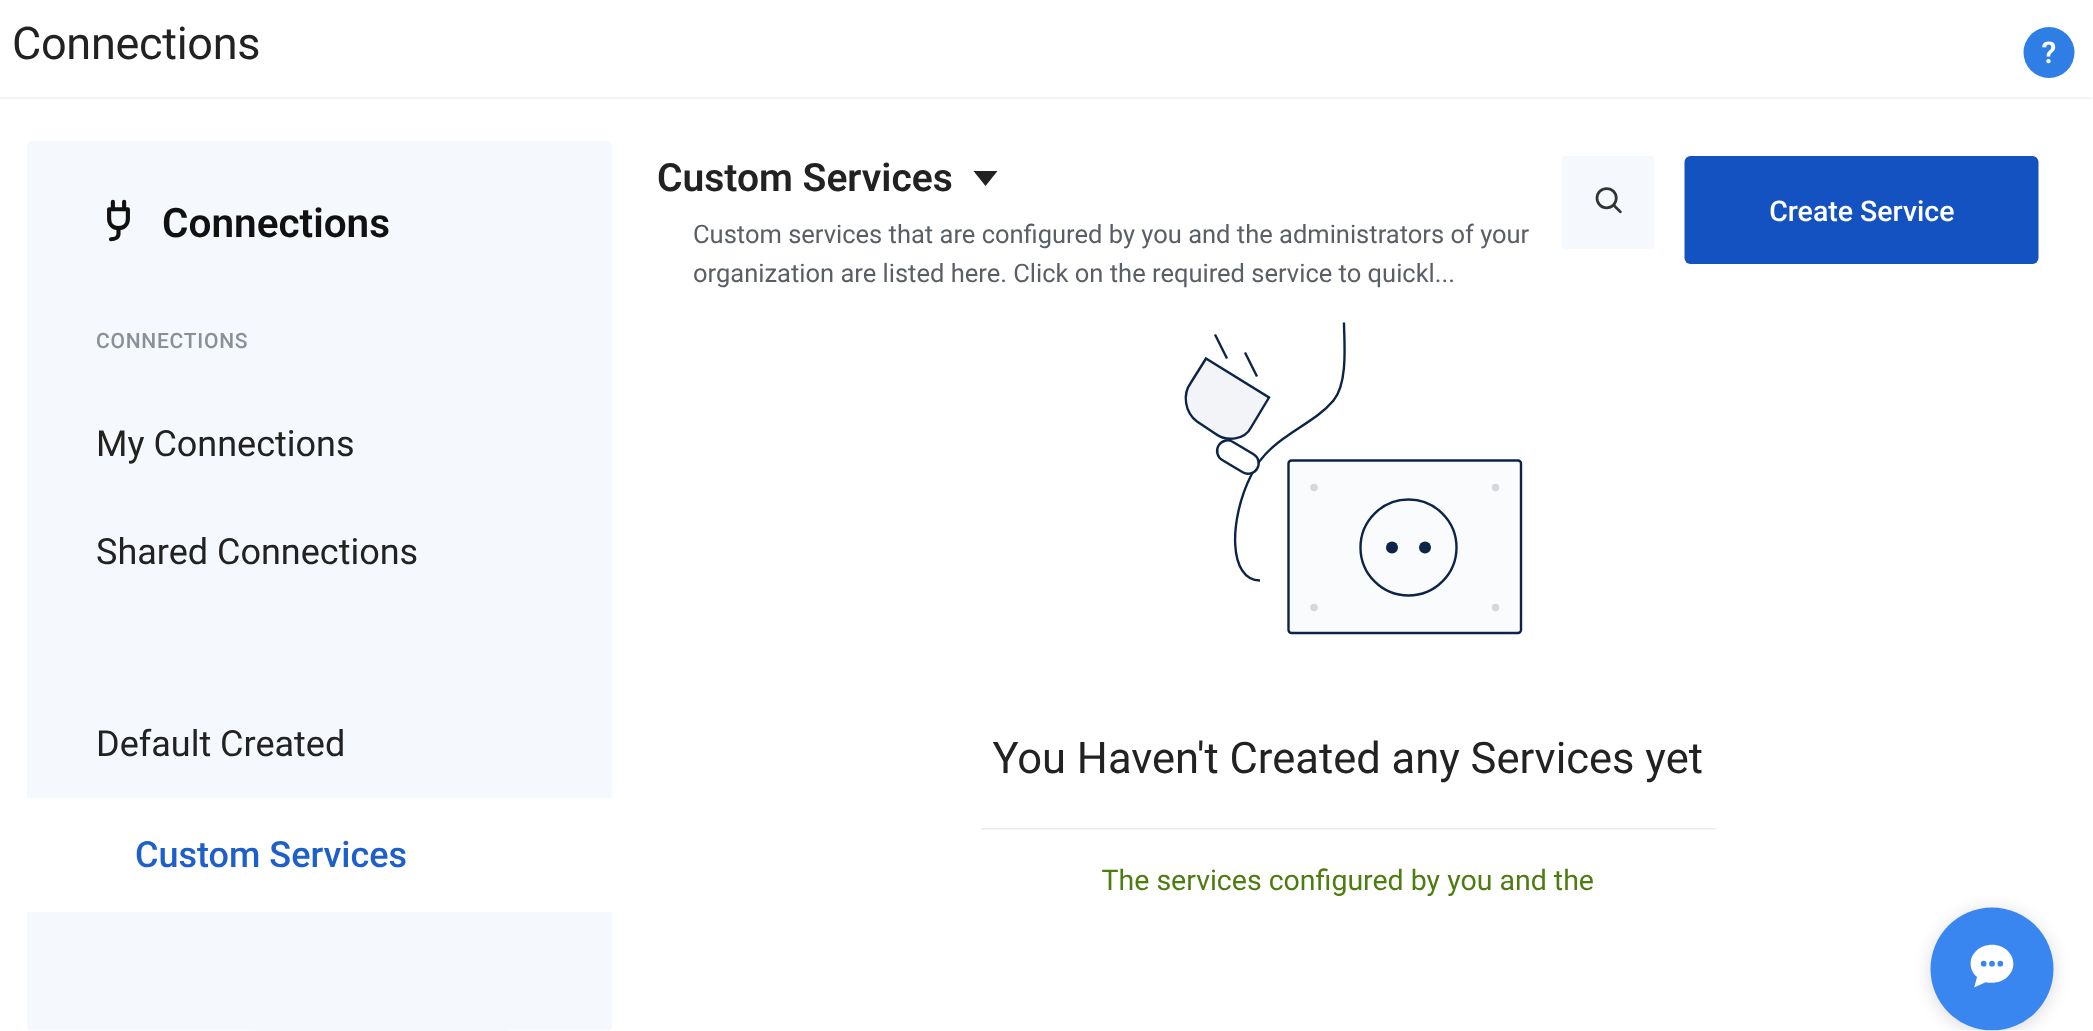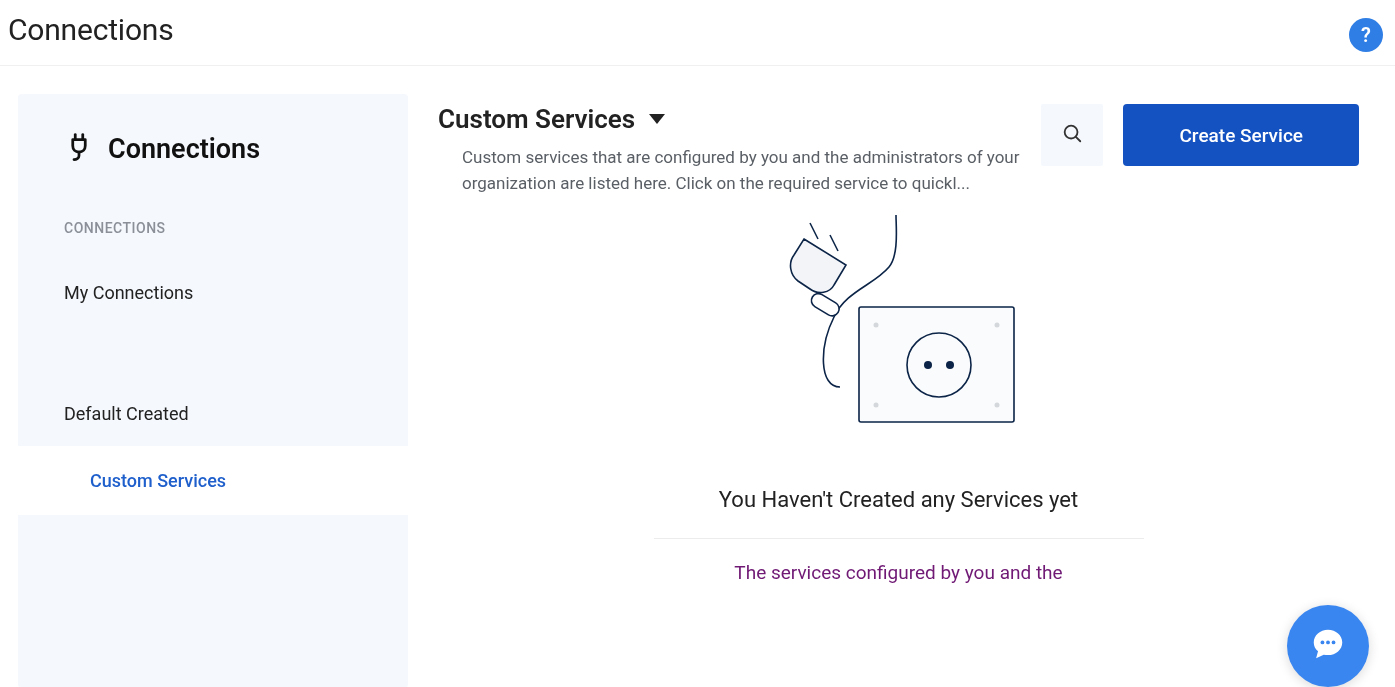--- a/index.html
+++ b/index.html
@@ -65,21 +65,21 @@
     }
     .section-label {
       font-size: 14px;
       font-weight: 500;
       color: #8a8f98;
       letter-spacing: 0.5px;
       padding: 0 0 0 46px;
       margin-bottom: 24px;
     }
     .nav-item {
-      font-size: 18px;
+      font-size: 24px;
       color: #222;
       padding: 22px 0 22px 46px;
       cursor: pointer;
     }
     .section-gap { height: 56px; }
     .nav-item.active {
       background: #fff;
       color: #1e5fcc;
       font-weight: 500;
       padding: 24px 0 24px 72px;
@@ -122,55 +122,55 @@
       width: 62px;
       height: 62px;
       background: #f5f8fd;
       border-radius: 2px;
       display: flex;
       align-items: center;
       justify-content: center;
       cursor: pointer;
     }
     .primary-btn {
-      height: 62px;
+      height: 72px;
       padding: 0 56px;
       background: #1452c1;
       color: #fff;
       font-size: 19px;
       font-weight: 500;
       border-radius: 4px;
       display: flex;
       align-items: center;
       cursor: pointer;
     }
     .empty-state {
       margin-top: 10px;
       display: flex;
       flex-direction: column;
       align-items: center;
     }
     .empty-illustration { margin-bottom: 28px; }
     .empty-title {
-      font-size: 22px;
+      font-size: 29px;
       font-weight: 400;
       color: #222;
       text-align: center;
       line-height: 1.9;
       max-width: 500px;
     }
     .empty-divider {
       width: 490px;
       height: 1px;
       background: #ececec;
       margin: 18px 0 22px;
     }
     .empty-sub {
       font-size: 19px;
-      color: #701a75;
+      color: #4d7c0f;
       text-align: left;
     }
     .chat-fab {
       position: absolute;
       right: 26px;
       bottom: 0px;
       width: 82px;
       height: 82px;
       border-radius: 50%;
       background: #3a86f0;
@@ -200,20 +200,21 @@
           <path d="M15 2 L15 6"></path>
           <path d="M7 6 L17 6 L17 11 C17 14 15 16 12 16 C9 16 7 14 7 11 Z"></path>
           <path d="M12 16 L12 19 C12 21 10 22 8 22"></path>
         </svg>
       </span>
       <span class="sidebar-title-text">Connections</span>
     </div>
 
     <div class="section-label">CONNECTIONS</div>
     <div class="nav-item">My Connections</div>
+    <div class="nav-item">Shared Connections</div>
 
     <div class="section-gap"></div>
 
     <div class="nav-item">Default Created</div>
     <div class="nav-item active">Custom Services</div>
   </div>
 
   <div class="main">
     <div class="main-header">
       <div class="heading-col">

